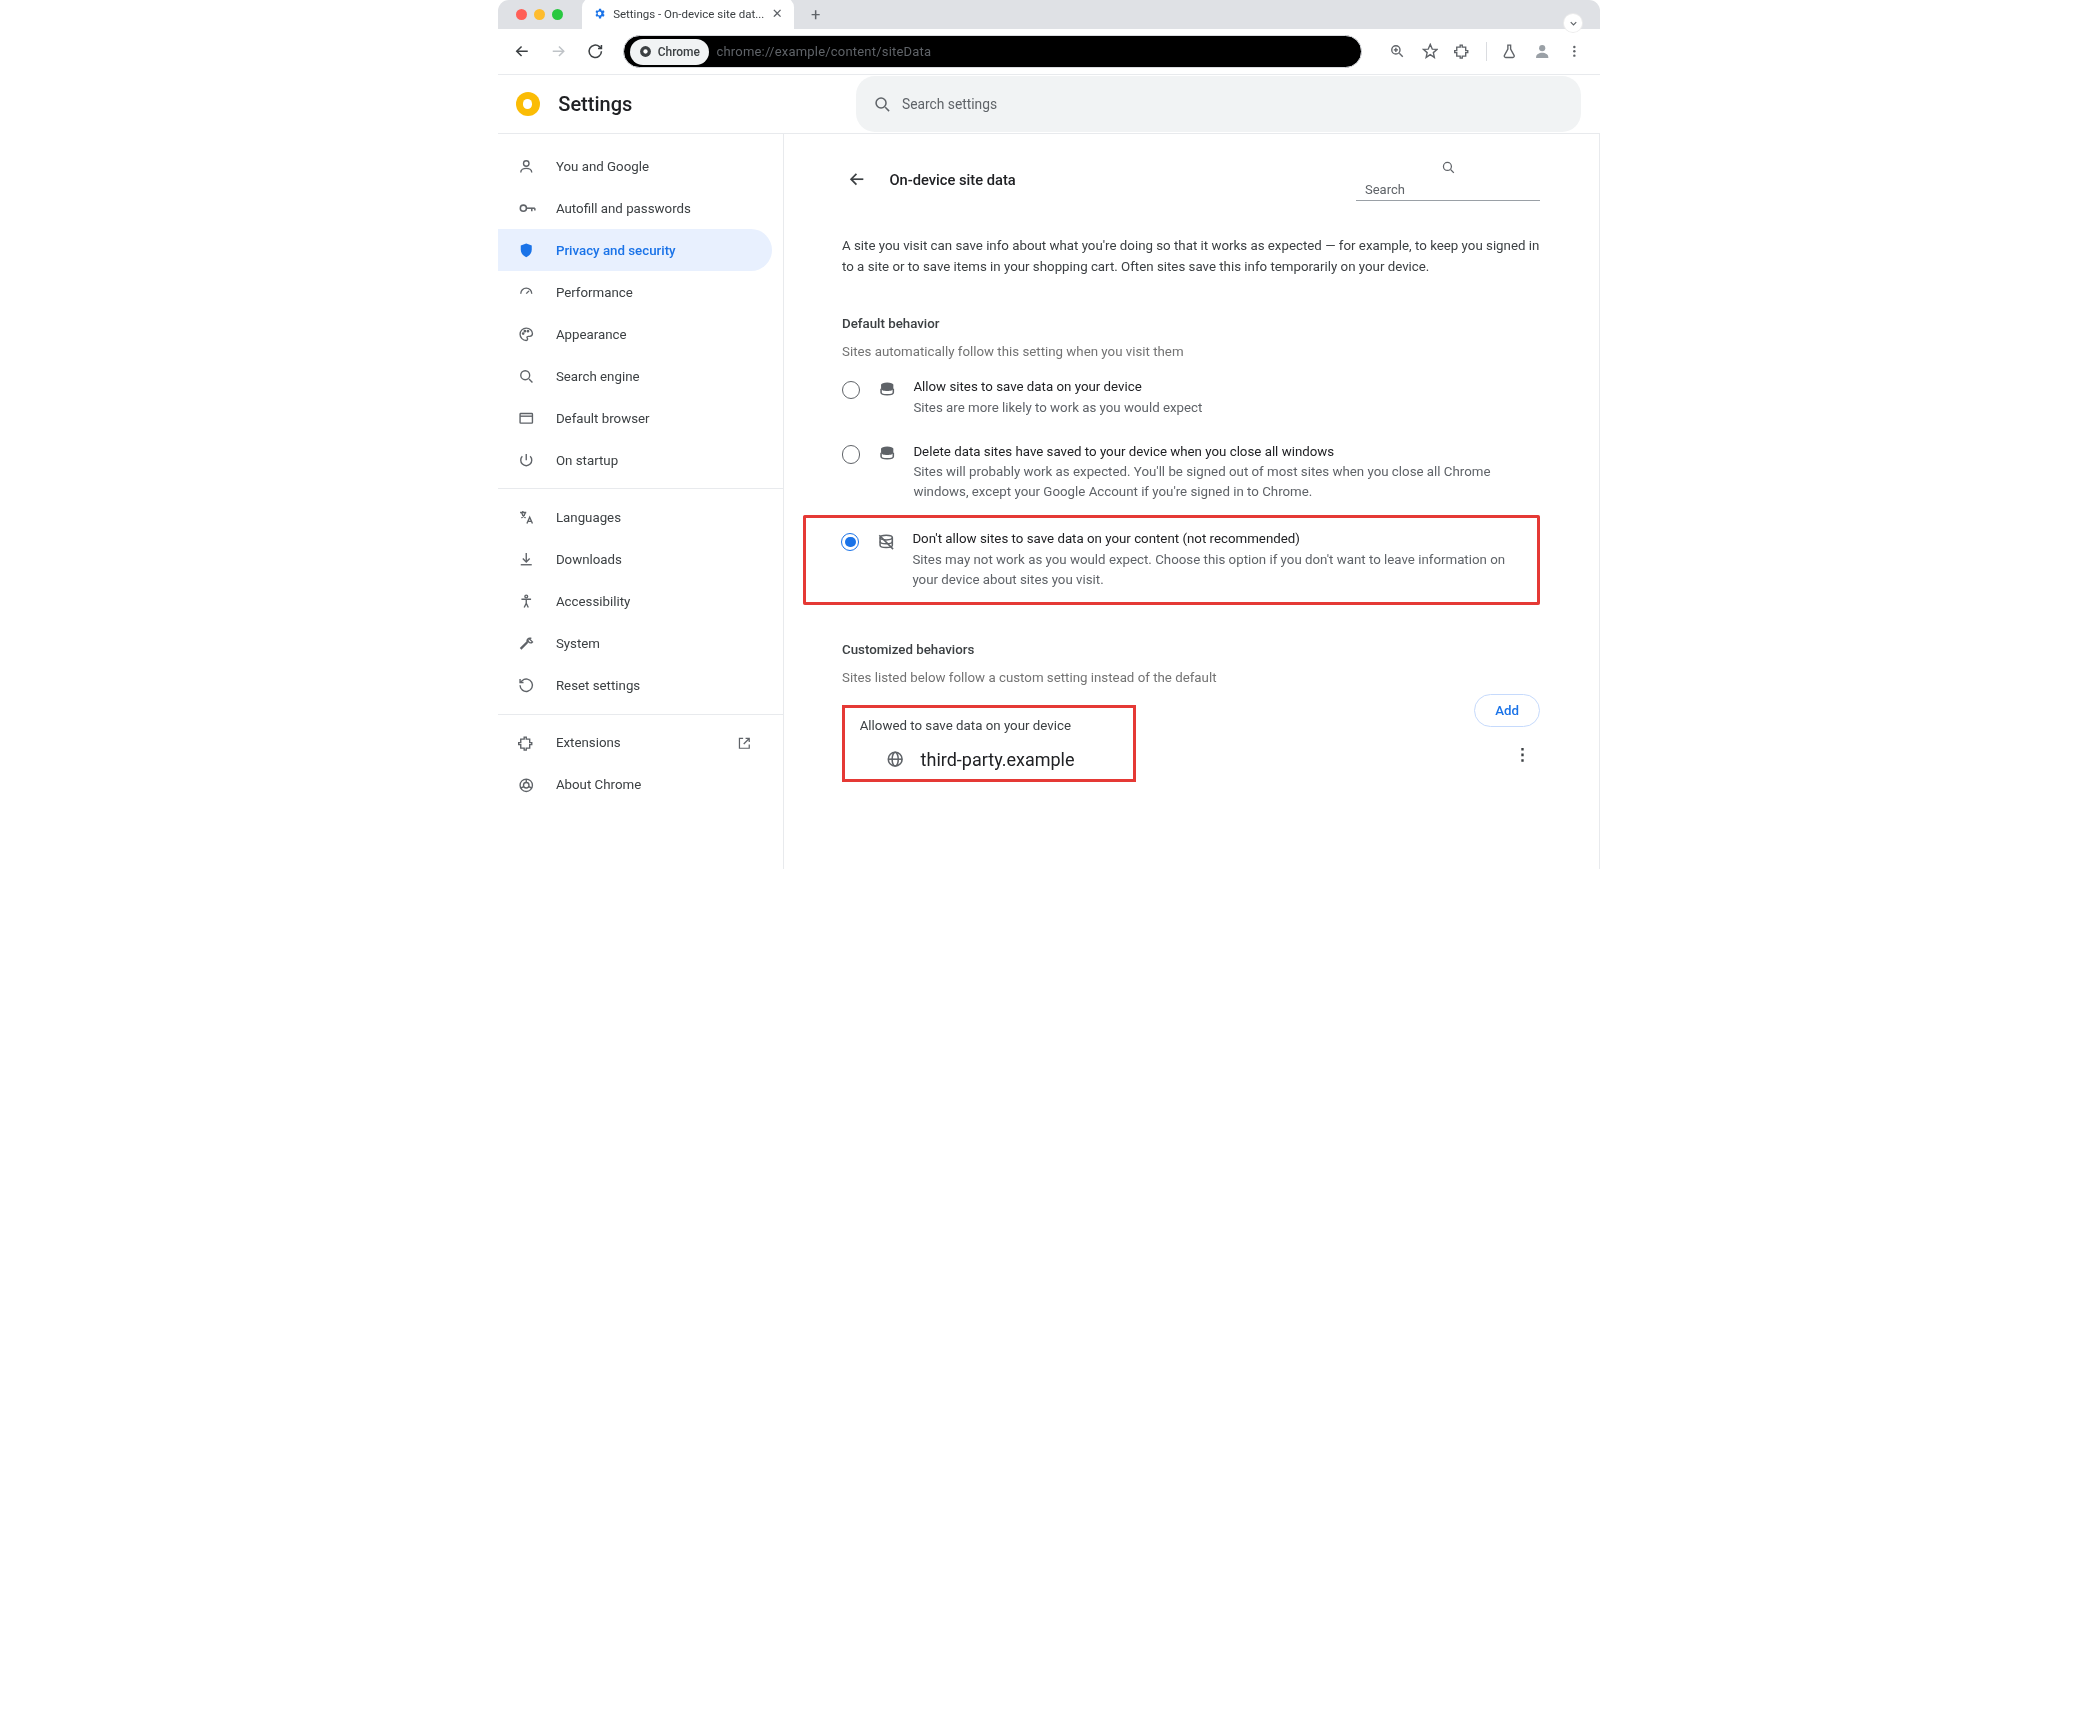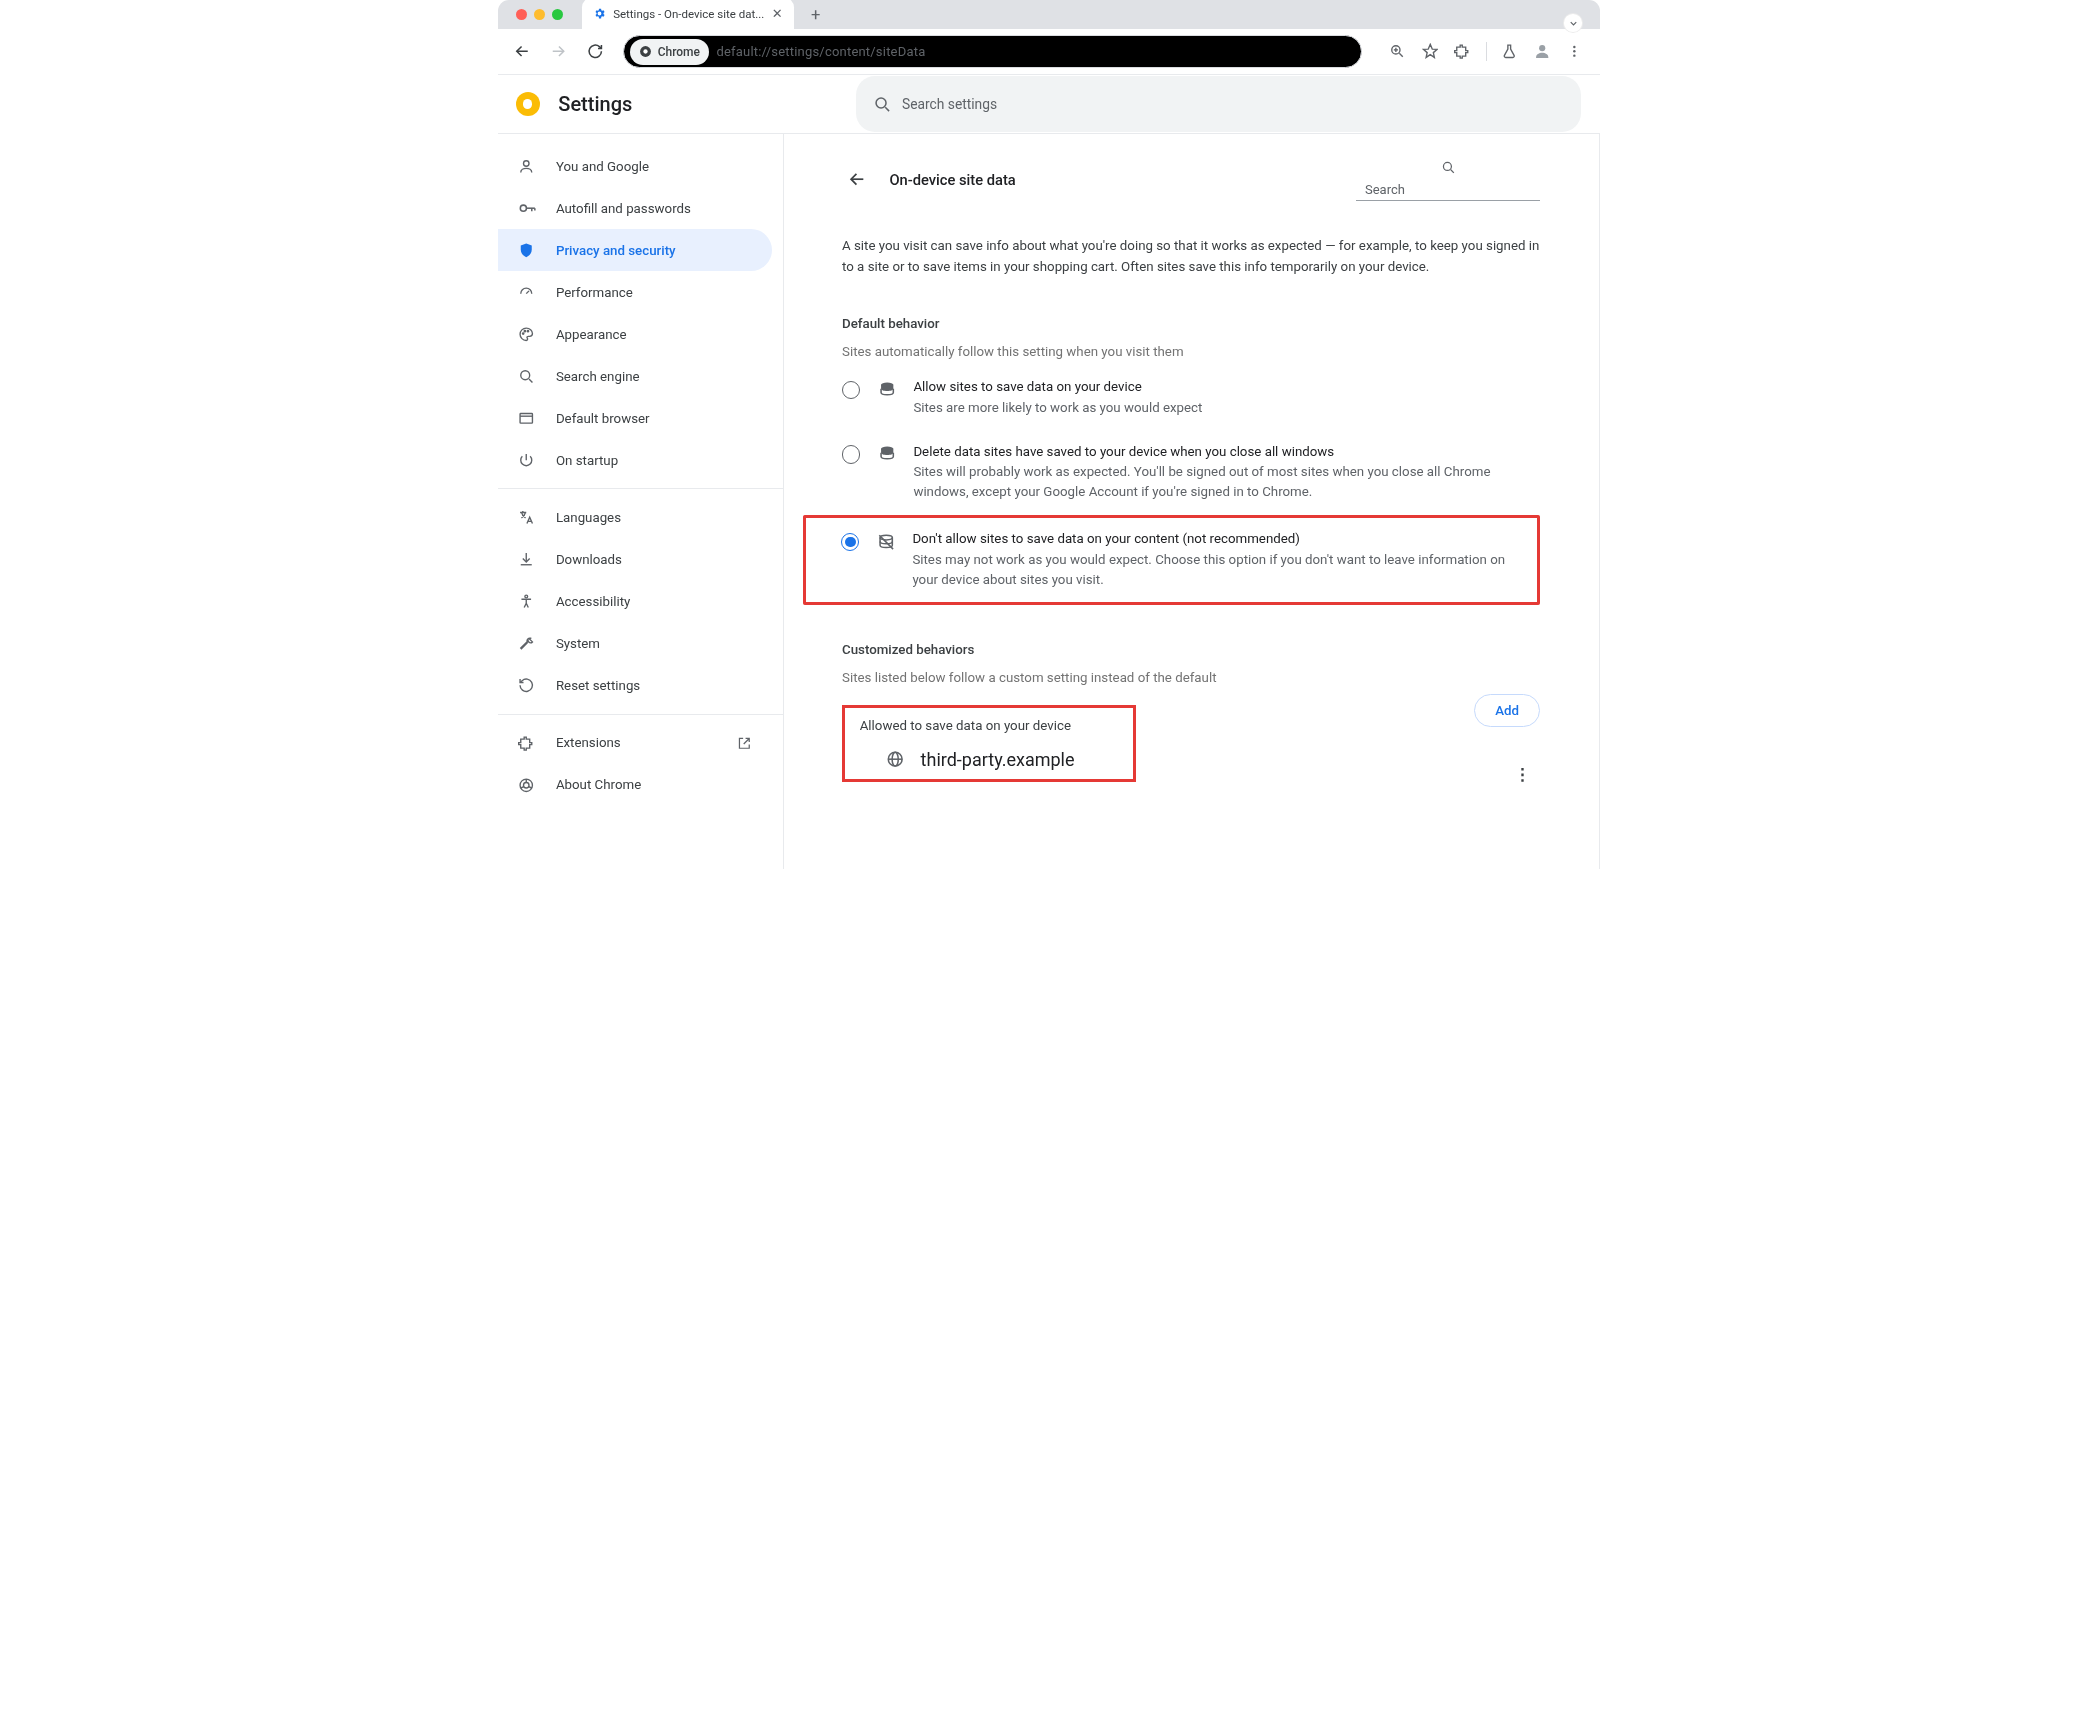--- a/index.html
+++ b/index.html
@@ -131,21 +131,21 @@
         </svg>
     </div>
     <div class="omnibox">
       <div class="omni-chip">
         <svg width="13" height="13" viewBox="0 0 24 24">
             <circle cx="12" cy="12" r="10" fill="#3c4043"></circle>
             <circle cx="12" cy="12" r="4" fill="#fff"></circle>
           </svg>
         <span>Chrome</span>
       </div>
-      <span class="omni-text">default://settings/content/siteData</span>
+      <span class="omni-text">chrome://example/content/siteData</span>
     </div>
     <div class="tb-right">
       <div class="tb-btn">
           <svg width="16.5" height="16.5" viewBox="0 0 24 24" fill="none" stroke="#5f6368" stroke-width="2">
             <circle cx="10" cy="10" r="6"></circle>
             <line x1="15" y1="15" x2="20" y2="20"></line>
             <line x1="7" y1="10" x2="13" y2="10"></line>
             <line x1="10" y1="7" x2="10" y2="13"></line>
           </svg>
         </div>
@@ -435,21 +435,21 @@
                   <svg width="18.4" height="18.4" viewBox="0 0 24 24" fill="none" stroke="#5f6368" stroke-width="2">
                       <circle cx="12" cy="12" r="9"></circle>
                       <ellipse cx="12" cy="12" rx="4" ry="9"></ellipse>
                       <line x1="3" y1="12" x2="21" y2="12"></line>
                     </svg>
                 </span>
                 <span>third-party.example</span>
               </div>
             </div>
           </div>
-          <div style="margin-left:auto; display:flex; flex-direction:column; align-items:flex-end; gap:38px; padding-top:1.8px;justify-content:space-between;">
+          <div style="margin-left:auto; display:flex; flex-direction:column; align-items:flex-end; gap:18px; padding-top:1.8px;justify-content:space-between;">
             <button class="add-btn">Add</button>
             <span class="row-more" style="margin-right:9.2px;">⋮</span>
           </div>
         </div>
 
       </div>
     </div>
   </div>
 
 </div>

